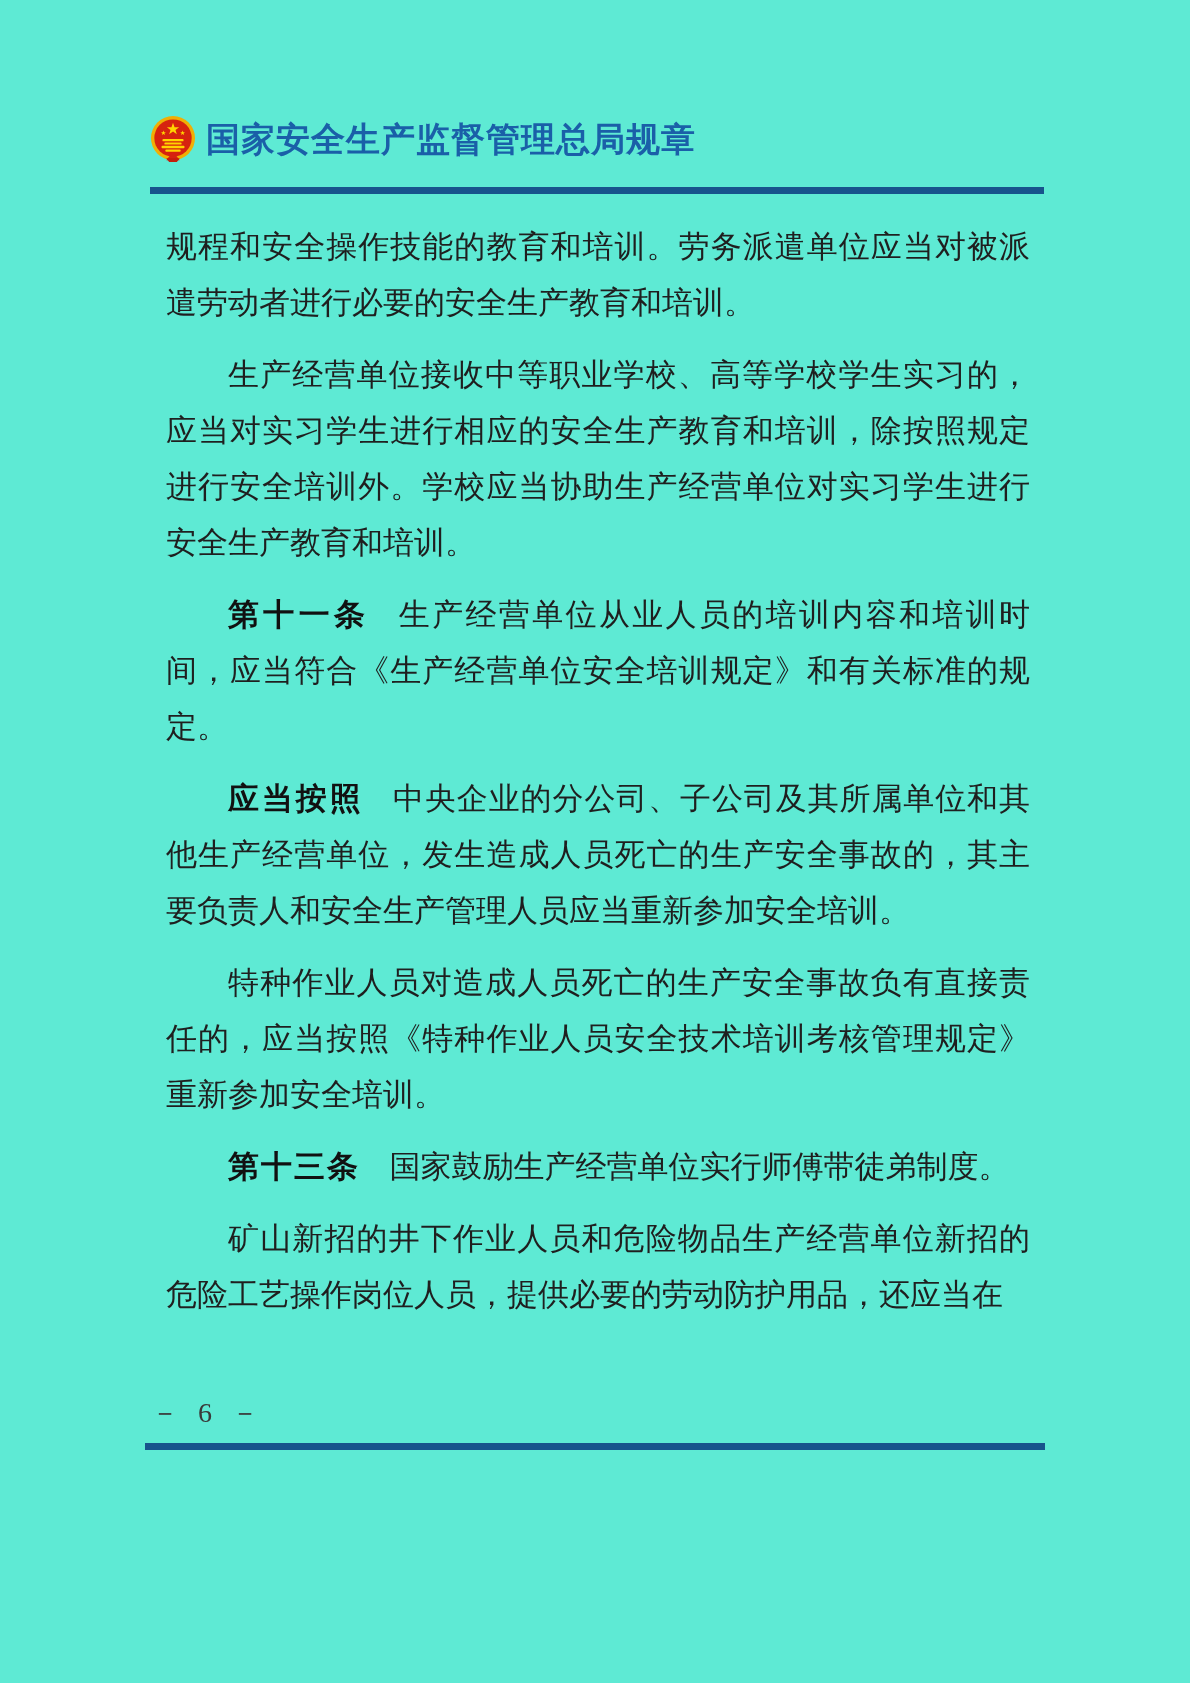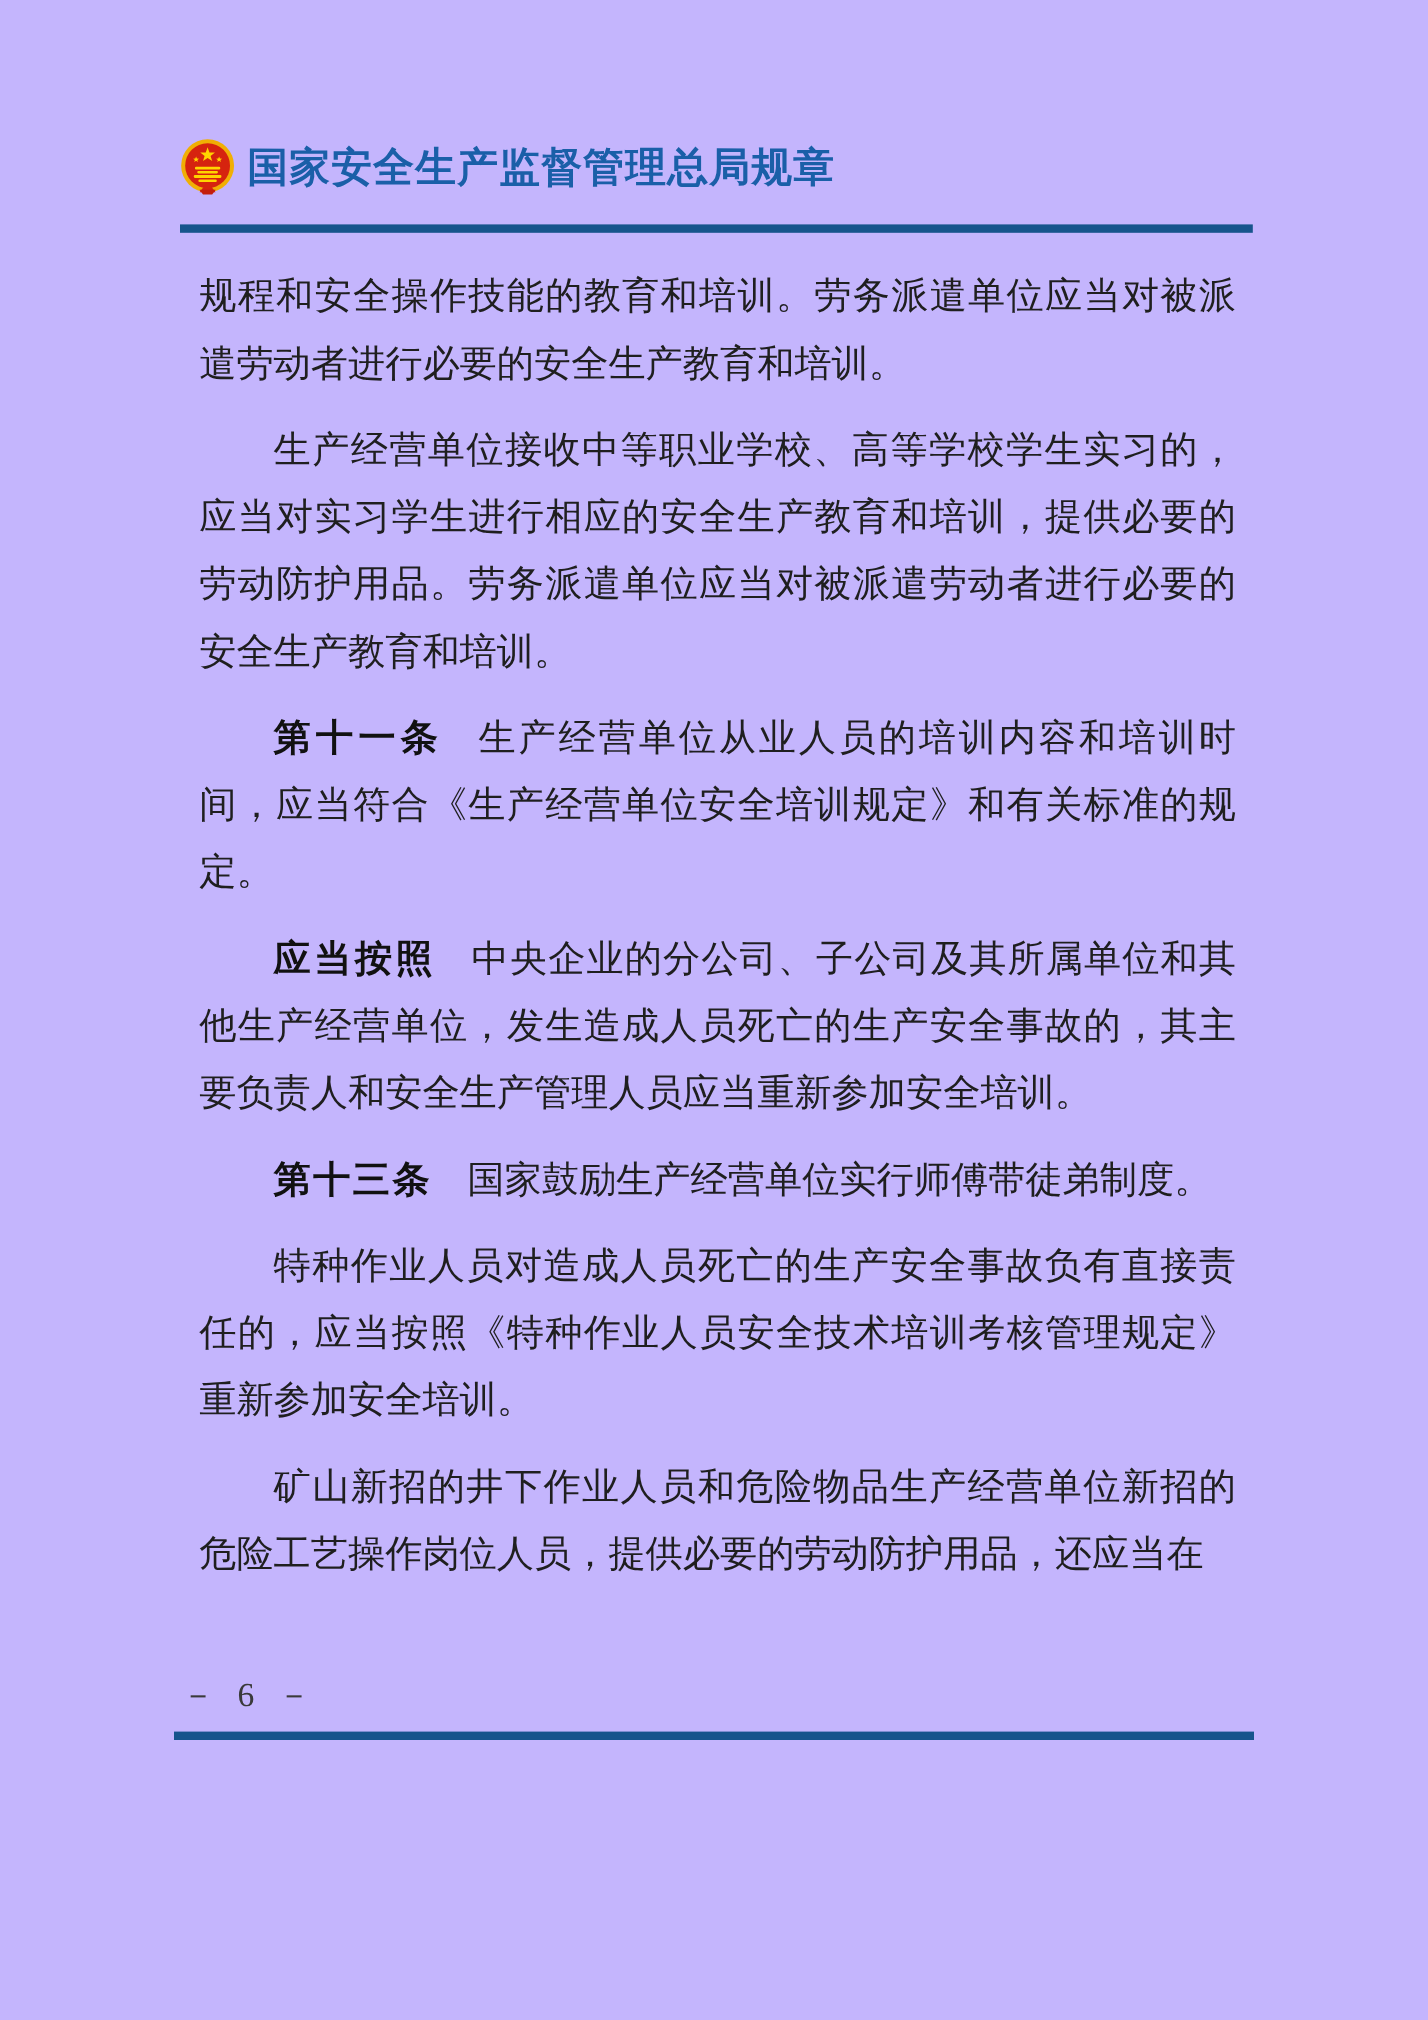--- a/index.html
+++ b/index.html
@@ -1,21 +1,21 @@
 <!DOCTYPE html>
 <html><head>
 <meta charset="utf-8">
 <style>
   html, body { margin: 0; padding: 0; background: #888; }
   .page {
     position: relative;
     width: 1190px;
     height: 1683px;
     margin: 0 auto;
-    background: #c4b5fd;
+    background: #5eead4;
     overflow: hidden;
     font-family: "Liberation Serif", "DejaVu Serif", serif;
   }
 
   
   .doc-header {
     position: absolute;
     left: 150px;
     right: 146px;
     top: 112px;
@@ -119,24 +119,24 @@
         <rect x="12" y="32" width="24" height="2.6" rx="1" fill="#ffd400"></rect>
         <rect x="16" y="36" width="16" height="2.2" rx="1" fill="#ffd400"></rect>
       </svg>
       <div class="doc-header-title">国家安全生产监督管理总局规章</div>
     </div>
     <div class="header-rule"></div>
   </div>
 
   <div class="doc-body">
     <p class="no-indent"><span>规程和安全操作技能的教育和培训。劳务派遣单位应当对被派遣劳动者进行必要的安全生产教育和培训。</span></p>
-    <p><span>生产经营单位接收中等职业学校、高等学校学生实习的，应当对实习学生进行相应的安全生产教育和培训，提供必要的劳动防护用品。劳务派遣单位应当对被派遣劳动者进行必要的安全生产教育和培训。</span></p>
+    <p><span>生产经营单位接收中等职业学校、高等学校学生实习的，应当对实习学生进行相应的安全生产教育和培训，除按照规定进行安全培训外。学校应当协助生产经营单位对实习学生进行安全生产教育和培训。</span></p>
     <p><b class="clause">第十一条</b><span>生产经营单位从业人员的培训内容和培训时间，应当符合《生产经营单位安全培训规定》和有关标准的规定。</span></p>
     <p><b class="clause">应当按照</b><span>中央企业的分公司、子公司及其所属单位和其他生产经营单位，发生造成人员死亡的生产安全事故的，其主要负责人和安全生产管理人员应当重新参加安全培训。</span></p>
+    <p><span>特种作业人员对造成人员死亡的生产安全事故负有直接责任的，应当按照《特种作业人员安全技术培训考核管理规定》重新参加安全培训。</span></p>
     <p><b class="clause">第十三条</b><span>国家鼓励生产经营单位实行师傅带徒弟制度。</span></p>
-    <p><span>特种作业人员对造成人员死亡的生产安全事故负有直接责任的，应当按照《特种作业人员安全技术培训考核管理规定》重新参加安全培训。</span></p>
     <p><span>矿山新招的井下作业人员和危险物品生产经营单位新招的危险工艺操作岗位人员，提供必要的劳动防护用品，还应当在</span></p>
   </div>
 
   <div class="page-number">－ 6 －</div>
   <div class="footer-rule"></div>
 
 </div>
 
 </body></html>

